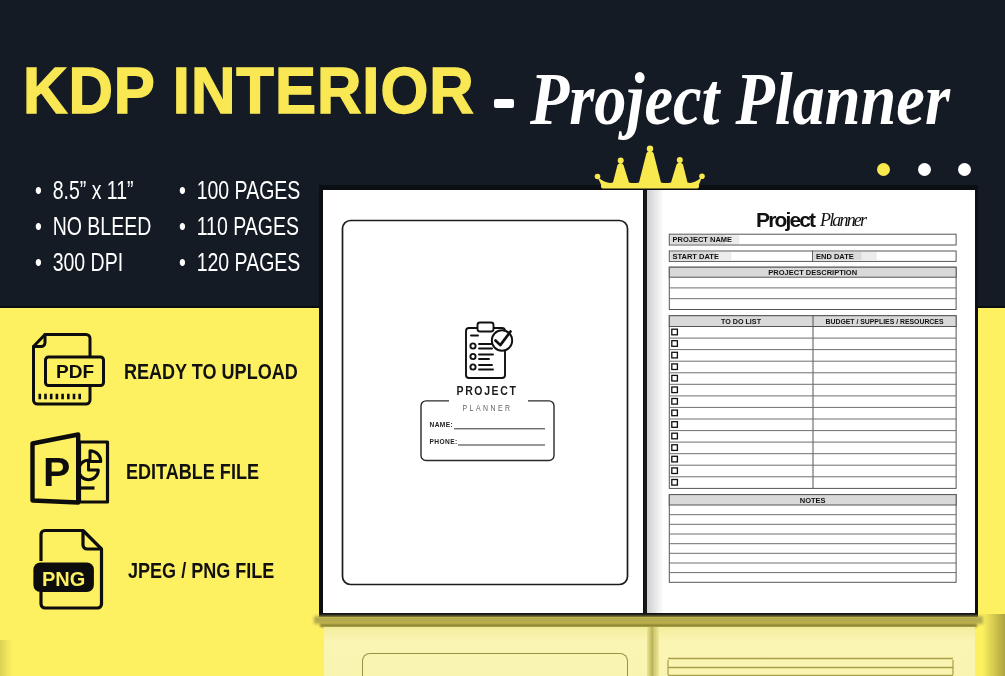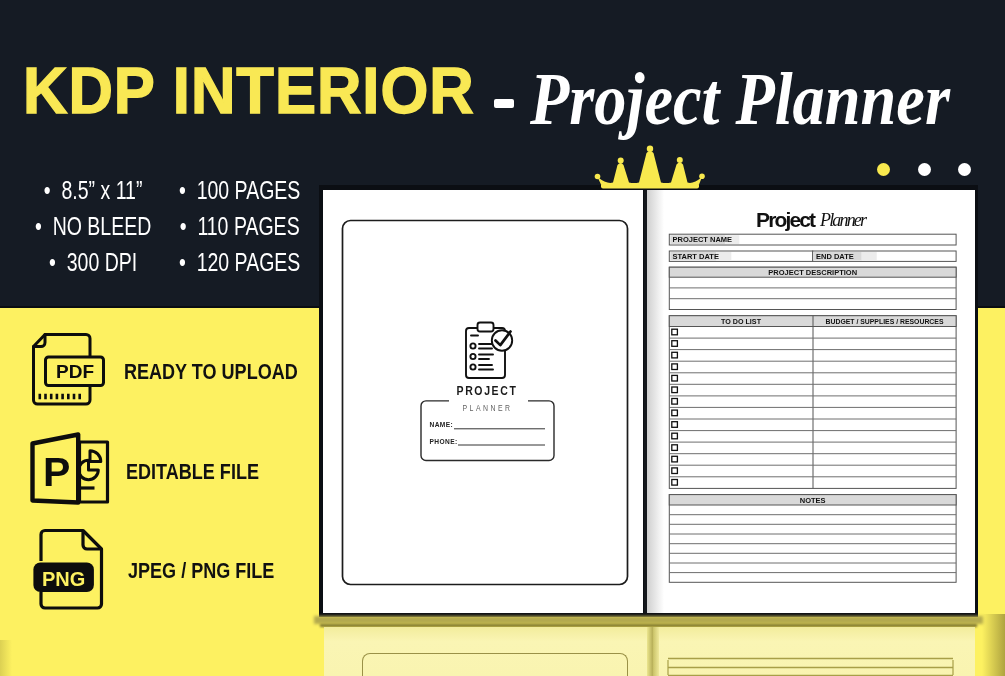--- a/index.html
+++ b/index.html
@@ -1,16 +1,16 @@
 <!DOCTYPE html>
 <html><head>
 <meta charset="utf-8">
 <style>
   html,body{margin:0;padding:0;}
-  #stage{position:relative;width:1005px;height:676px;overflow:hidden;background:#fdf161;font-family:"Liberation Sans",sans-serif;text-align:center;}
+  #stage{position:relative;width:1005px;height:676px;overflow:hidden;background:#fdf161;font-family:"Liberation Sans",sans-serif;}
   .abs{position:absolute;}
 </style>
 </head>
 <body>
 <div id="stage">
 
   <div class="abs" style="left:0;top:0;width:1005px;height:306px;background:#151b24;border-bottom:2px solid #0a0d12;"></div>
 
   <div class="abs" id="hl1" style="left:23px;top:54px;color:#f9e854;-webkit-text-stroke:1.4px #f9e854;font-weight:bold;font-size:64px;letter-spacing:1px;white-space:nowrap;transform-origin:left top;transform:scaleX(0.962);">KDP INTERIOR</div>
 

